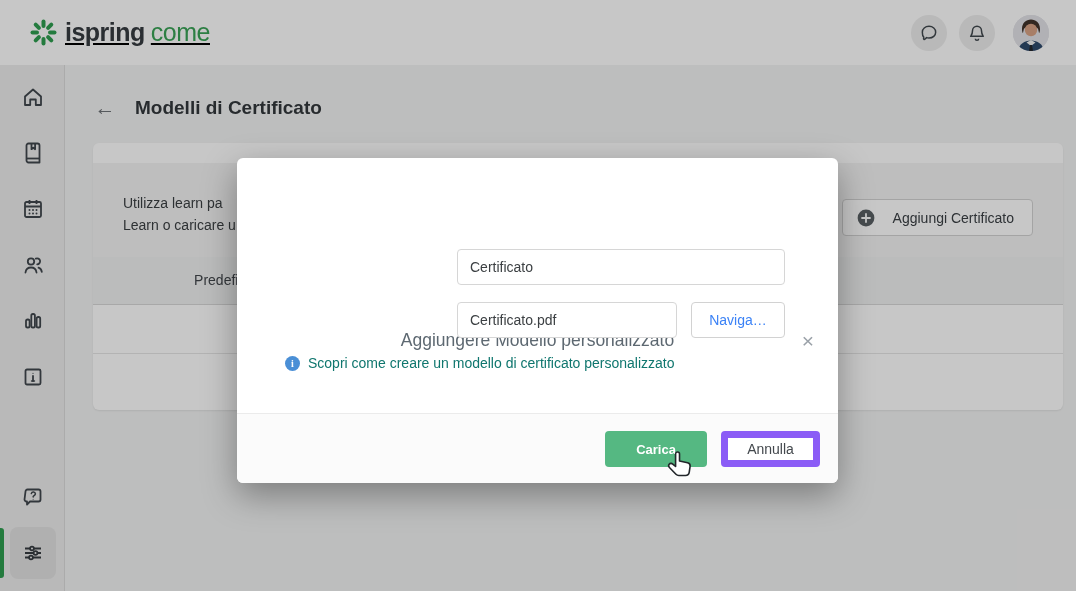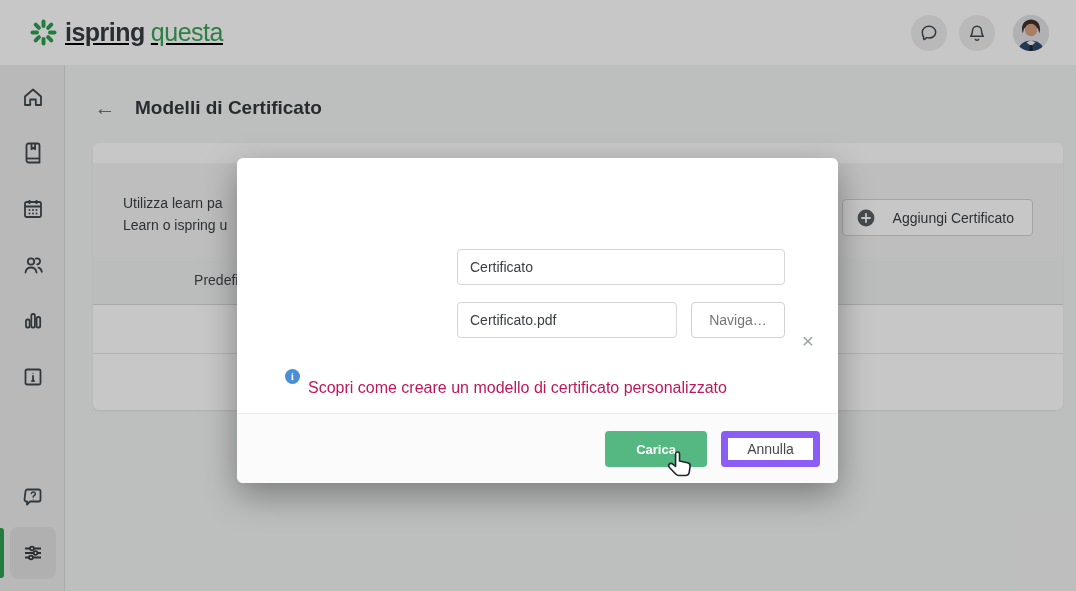--- a/index.html
+++ b/index.html
@@ -39,24 +39,24 @@
 
   
   .overlay { position:absolute; inset:0; background:rgba(0,0,0,0.22); z-index:10; }
 
   
   .modal { position:absolute; left:237px; top:158px; width:601px; height:325px; background:#ffffff; border-radius:6px; box-shadow:0 12px 34px rgba(0,0,0,0.35); z-index:20; }
   .modal-title { position:absolute; left:0; top:172px; width:100%; text-align:center; font-size:17.5px; color:#5d6871; }
   .modal-close { position:absolute; right:16px; top:170px; width:28px; height:28px; text-align:center; line-height:26px; font-size:21px; color:#9aa1a8; cursor:pointer; }
   .f-label { position:absolute; left:48px; font-size:15px; color:#3a3f44; }
   .t-input { position:absolute; height:36px; border:1px solid #d6d6d6; border-radius:4px; padding:0 12px; font-size:14px; color:#3c4043; font-family:inherit; background:#fff; outline:none; }
-  .naviga-btn { position:absolute; left:454px; top:144px; width:94px; height:36px; background:#fff; border:1px solid #d2d2d2; border-radius:4px; font-size:14px; color:#737373; font-family:inherit; }
+  .naviga-btn { position:absolute; left:454px; top:144px; width:94px; height:36px; background:#fff; border:1px solid #d2d2d2; border-radius:4px; font-size:14px; color:#3b82f6; font-family:inherit; }
   .info-row { position:absolute; left:48px; top:197px; display:flex; align-items:center; gap:8px; }
   .info-ic { width:15px; height:15px; border-radius:50%; background:#4a8fd6; color:#fff; font-size:10px; font-weight:700; text-align:center; line-height:15px; font-family:"Liberation Serif",serif; }
-  .info-link { font-size:16px; color:#be185d;margin-top:24px; }
+  .info-link { font-size:14px; color:#0f766e; }
   .modal-footer { position:absolute; left:0; bottom:0; width:601px; height:70px; background:#fbfbfb; border-top:1px solid #ebebeb; border-radius:0 0 6px 6px; }
   .btn-carica { position:absolute; left:368px; top:17px; width:102px; height:36px; background:#55b882; border:none; border-radius:4px; color:#fff; font-size:13px; font-weight:700; font-family:inherit; }
   .btn-annulla { position:absolute; left:484px; top:17px; width:99px; height:36px; background:#fff; border:7px solid #8b5cf6; border-radius:4px; color:#43484d; font-size:14px; font-family:inherit; }
 
   .cursor { position:absolute; left:666px; top:450px; z-index:30; }
 </style>
 </head>
 <body>
 
 <div class="app">
@@ -69,21 +69,21 @@
           <line x1="13.5" y1="20" x2="13.5" y2="24.5"></line>
           <line x1="2.5" y1="13.5" x2="7" y2="13.5"></line>
           <line x1="20" y1="13.5" x2="24.5" y2="13.5"></line>
           <line x1="5.7" y1="5.7" x2="8.9" y2="8.9"></line>
           <line x1="18.1" y1="18.1" x2="21.3" y2="21.3"></line>
           <line x1="5.7" y1="21.3" x2="8.9" y2="18.1"></line>
           <line x1="18.1" y1="8.9" x2="21.3" y2="5.7"></line>
         </g>
       </svg>
       <span class="logo-word">ispring</span>
-      <span class="logo-word learn">questa</span>
+      <span class="logo-word learn">come</span>
     </div>
     <div class="hbtn" style="left:911px;">
       <svg width="20" height="20" viewBox="0 0 24 24" fill="none" stroke="#41484e" stroke-width="1.8">
         <path d="M12 4c4.6 0 8 3 8 7s-3.4 7-8 7c-1 0-2-.15-2.9-.45L7 19.5c-.7.5-1.6-.1-1.5-.9l.2-1.7C4.3 15.7 4 13.4 4 11c0-4 3.4-7 8-7z" stroke-linejoin="round"></path>
       </svg>
     </div>
     <div class="hbtn" style="left:959px;">
       <svg width="20" height="20" viewBox="0 0 24 24" fill="none" stroke="#41484e" stroke-width="1.8">
         <path d="M12 4a5.4 5.4 0 0 0-5.4 5.4c0 4.2-1.6 5.8-2.2 6.6h15.2c-.6-.8-2.2-2.4-2.2-6.6A5.4 5.4 0 0 0 12 4z" stroke-linejoin="round"></path>
         <path d="M10 18.8a2 2 0 0 0 4 0"></path>
@@ -170,40 +170,41 @@
     </div>
   </div>
 
   <div class="back-arrow">←</div>
   <div class="page-title">Modelli di Certificato</div>
 
   <div class="panel">
     <div class="desc-section">
       <div class="desc-text">
         <div>Utilizza learn pa</div>
-        <div>Learn o ispring u</div>
+        <div>Learn o caricare u</div>
       </div>
       <div class="add-cert-btn">
         <svg width="18" height="18" viewBox="0 0 18 18">
           <circle cx="9" cy="9" r="8.4" fill="#5a6065"></circle>
           <path d="M9 5v8M5 9h8" stroke="#fff" stroke-width="1.8" stroke-linecap="round"></path>
         </svg>
         <span>Aggiungi Certificato</span>
       </div>
     </div>
     <div class="table-header"></div>
     <div class="th-label">Predefinito</div>
     <div class="row1"></div>
     <span class="radio"></span>
 
   </div>
 
   <div class="overlay"></div>
 
   <div class="modal">
+    <div class="modal-title">Aggiungere Modello personalizzato</div>
     <div class="modal-close">×</div>
 
     <label class="f-label" style="top:258px;">Titolo:</label>
     <input class="t-input" style="left: 220px; top: 91px; width: 328px;" value="Certificato">
 
     <label class="f-label" style="top:311px;">File:</label>
     <input class="t-input" style="left: 220px; top: 144px; width: 220px;" value="Certificato.pdf">
     <button class="naviga-btn">Naviga…</button>
 
     <div class="info-row">

